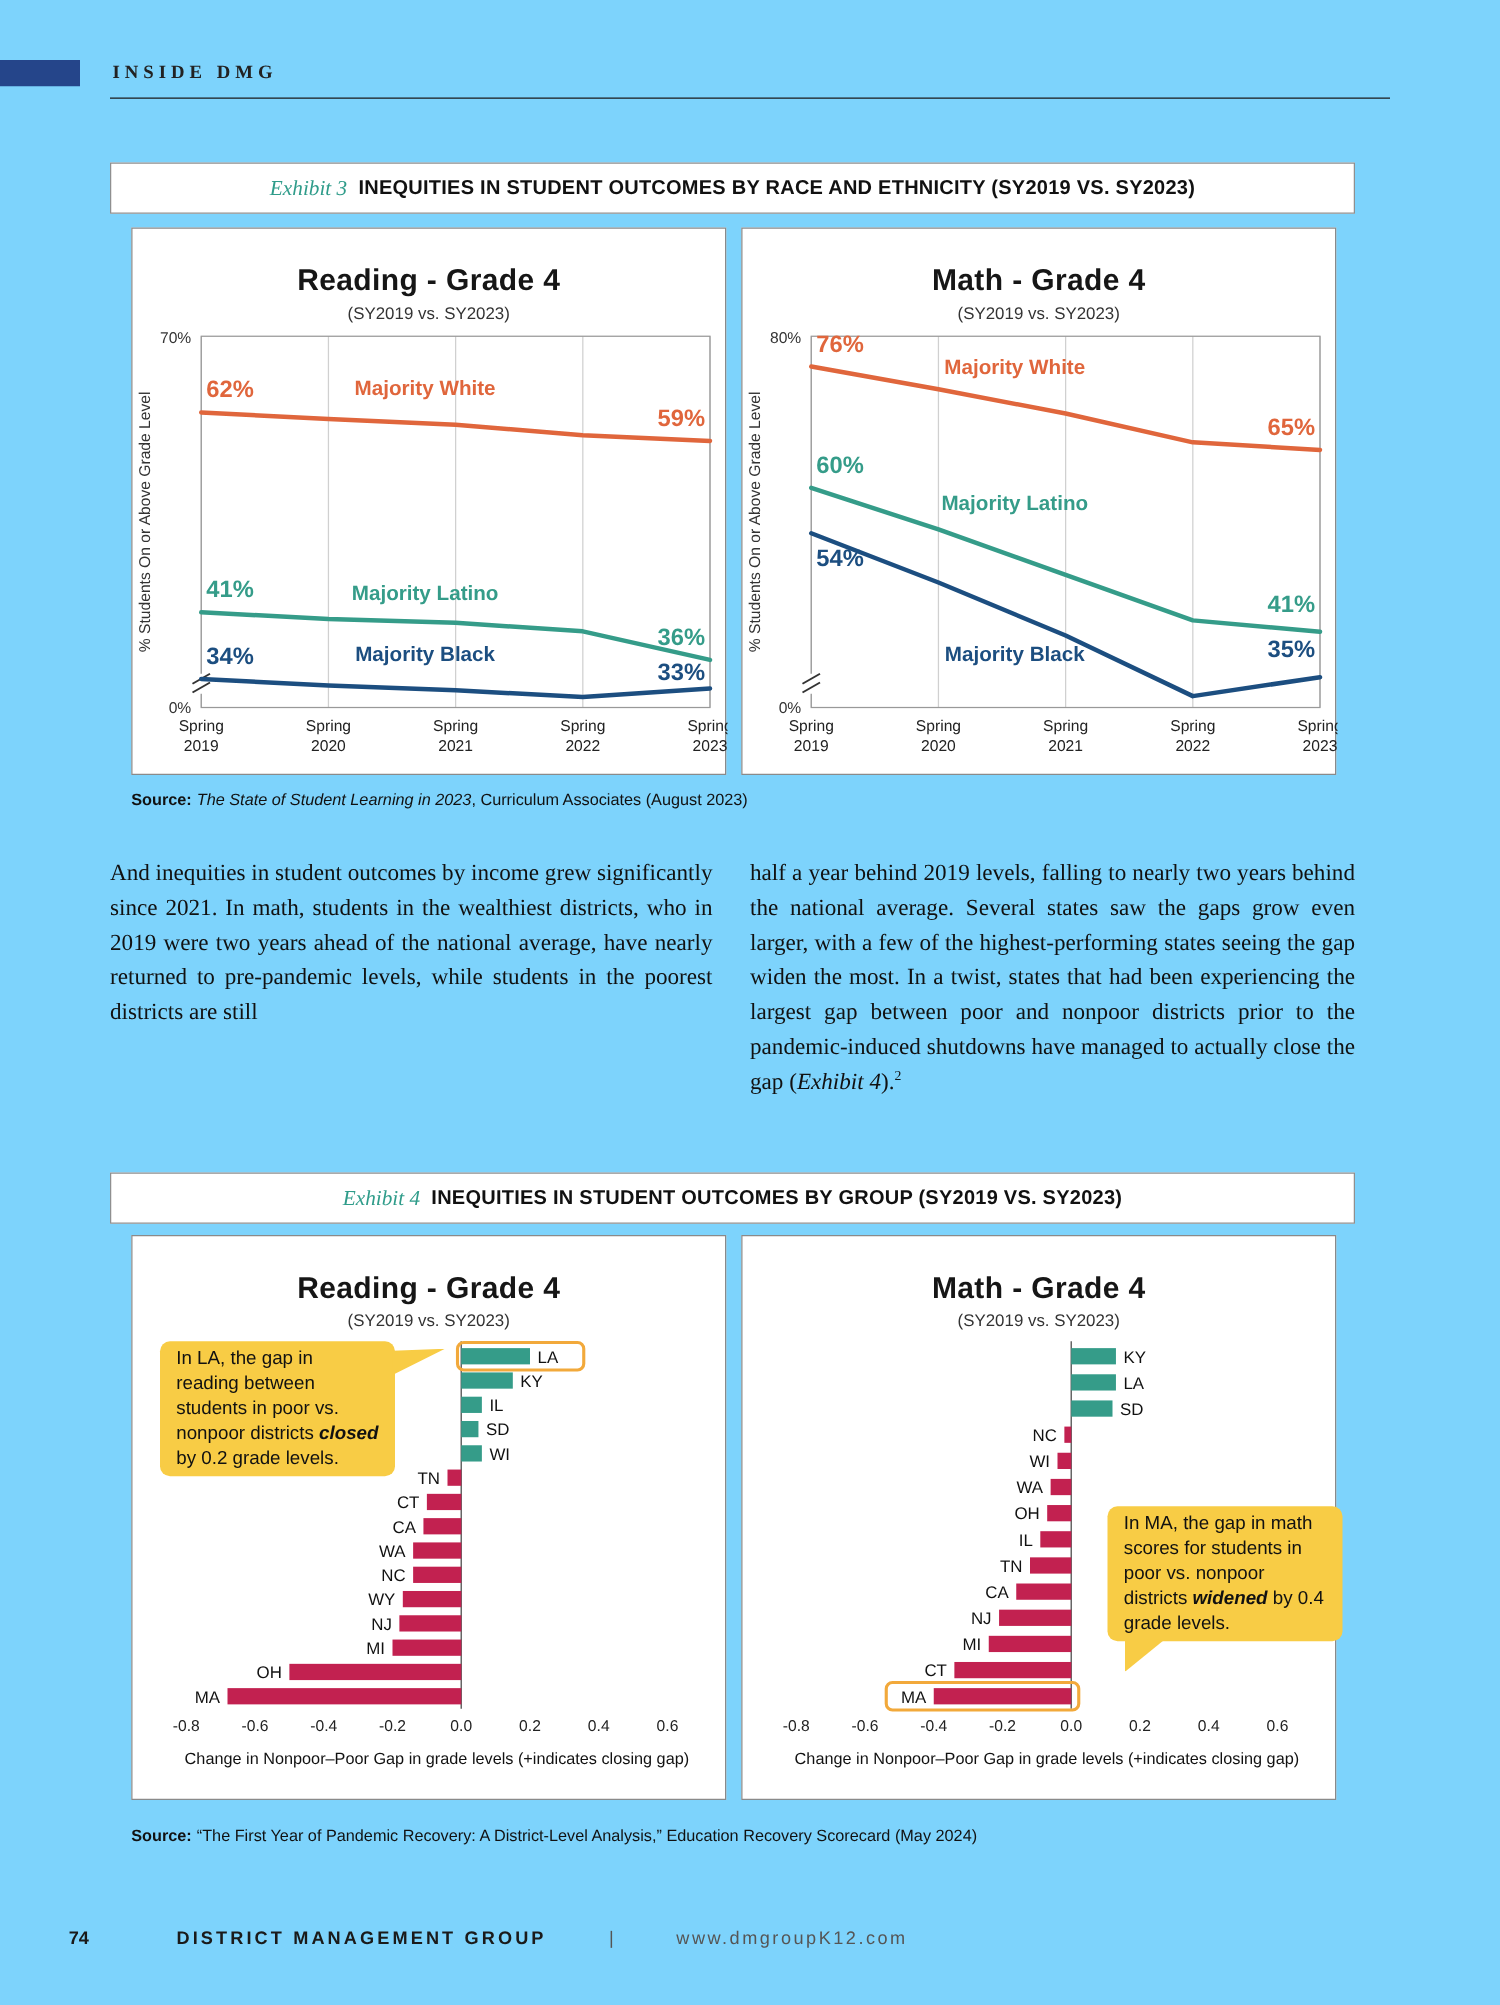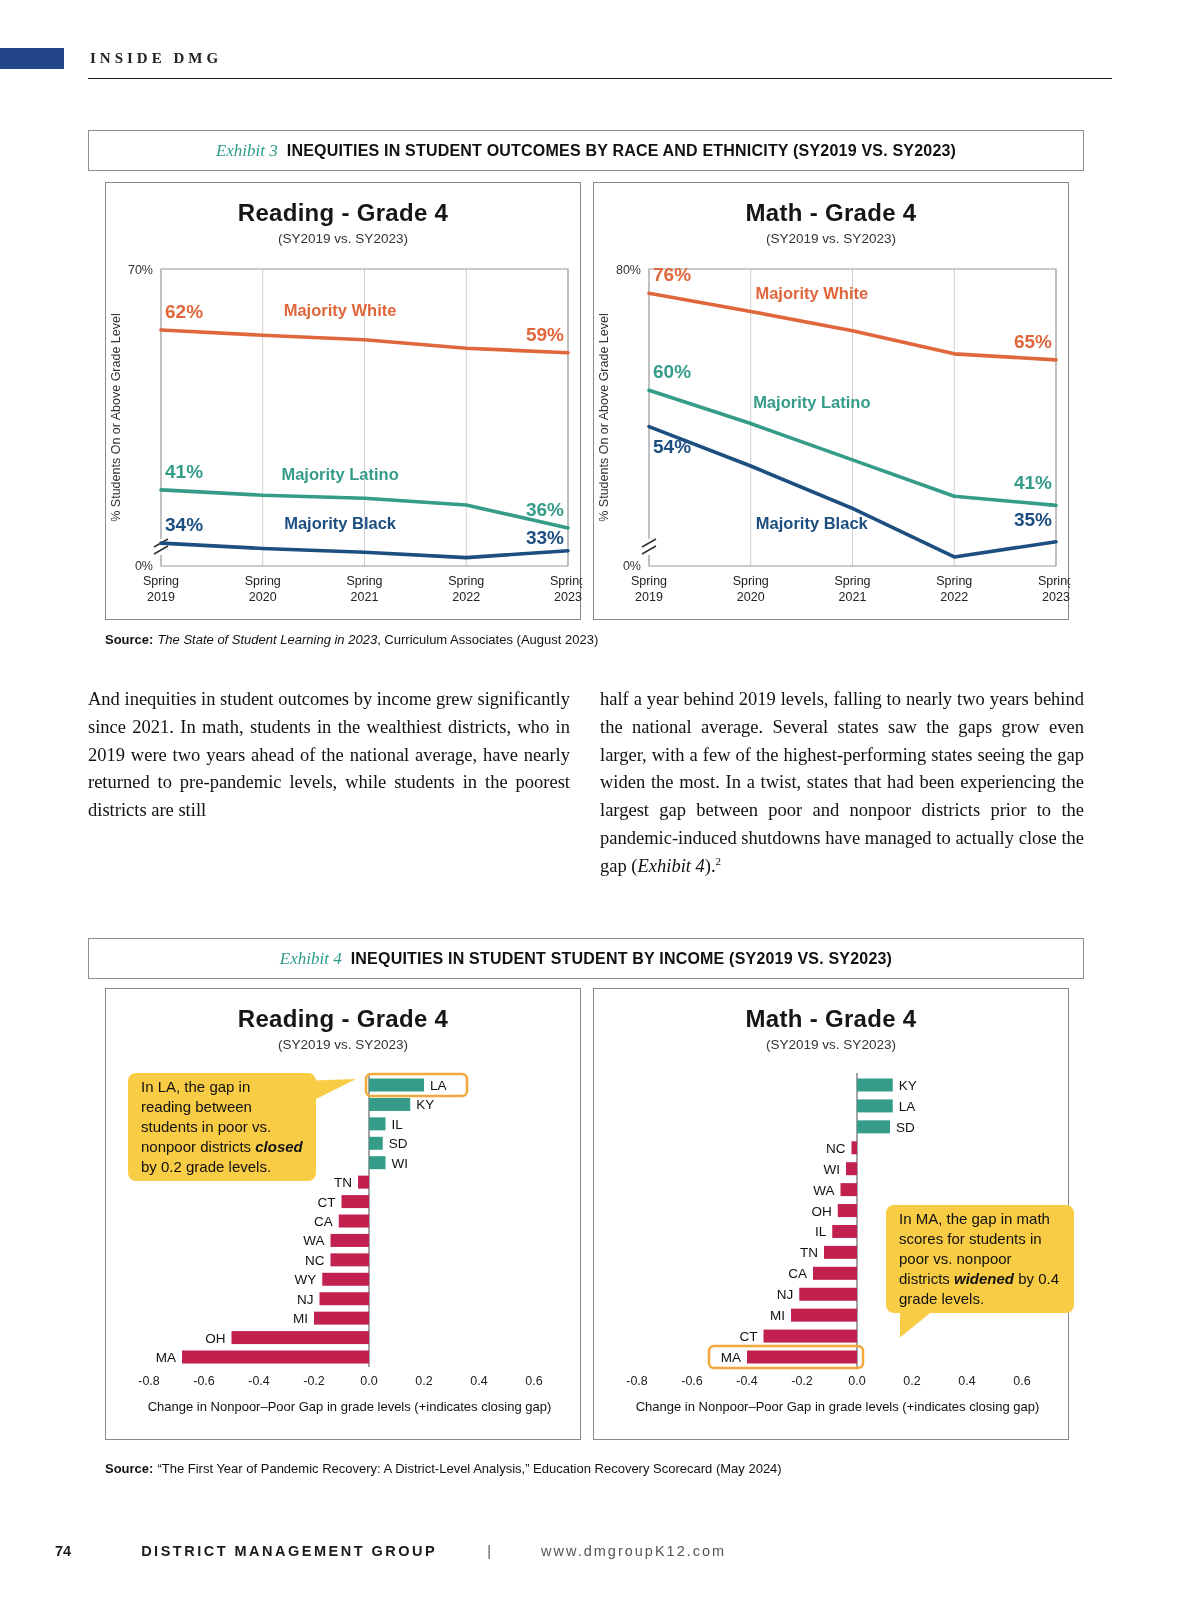--- a/index.html
+++ b/index.html
@@ -1,38 +1,38 @@
 <!DOCTYPE html>
 <html><head>
 <meta charset="utf-8">
 <style>
   * { margin:0; padding:0; box-sizing:border-box; }
   html,body { background:#e8e8e8; }
   body { font-family:"Liberation Sans",sans-serif; color:#1a1a1a; }
-  .page { position:relative; width:1200px; height:1604px; background:#ffffff; margin:0 auto; overflow:hidden; }
+  .page { position:relative; width:1200px; height:1604px; background:#7dd3fc; margin:0 auto; overflow:hidden; }
 
   
   .header-bar { position:absolute; left:0; top:48px; width:64px; height:21px; background:#25458A; }
   .header-label { position:absolute; left:90px; top:50px; font-family:"Liberation Serif",serif; font-size:15px; letter-spacing:4px; font-weight:600; color:#222; }
   .header-rule { position:absolute; top:78px; left:88px; width:1024px; border-top:1.5px solid #1a1a1a; }
 
   
   .exhibit-title-box { position:absolute; left:88px; width:996px; height:41px; border:1.2px solid #8f8f8f; display:flex; align-items:center; justify-content:center; gap:9px; background:#fff; }
   #ex3-title-box { top:130px; }
   #ex4-title-box { top:938px; }
   .exhibit-tag { font-family:"Liberation Serif",serif; font-style:italic; font-size:17px; color:#2F9C8A; }
   .exhibit-title { font-weight:bold; font-size:16px; letter-spacing:0.2px; color:#111; }
 
   
   .chart-box { position:absolute; border:1.2px solid #8a8a8a; background:#fff; }
   #reading-line-box { left:105px; top:182px; width:476px; height:438px; }
   #math-line-box    { left:593px; top:182px; width:476px; height:438px; }
   #reading-bars-box { left:105px; top:988px; width:476px; height:452px; }
   #math-bars-box    { left:593px; top:988px; width:476px; height:452px; }
-  .chart-title { text-align:center; font-size:24px; font-weight:bold; margin-top:16px; letter-spacing:0.3px; color:#161616; }
+  .chart-title { text-align:center; font-size:24px; font-weight:bold; margin-top:28px; letter-spacing:0.3px; color:#161616; }
   .chart-subtitle { text-align:center; font-size:13.5px; color:#333; margin-top:4px; }
   .chart-mount { position:absolute; left:0; top:70px; width:476px; }
   .chart-mount svg { display:block; }
 
   svg text { font-family:"Liberation Sans",sans-serif; }
   .ax   { font-size:12.5px; fill:#333; }
   .tick { font-size:12.5px; fill:#222; }
   .ylab { font-size:12.5px; fill:#333; }
   .vlab { font-size:19px; font-weight:bold; }
   .nlab { font-size:16.5px; font-weight:bold; }
@@ -174,21 +174,21 @@
 
   <div class="body-col" id="col1">
     <p><span>And inequities in student outcomes by income grew significantly since 2021. In math, students in the wealthiest districts, who in 2019 were two years ahead of the national average, have nearly returned to pre-pandemic levels, while students in the poorest districts are still</span></p>
   </div>
   <div class="body-col" id="col2">
     <p><span>half a year behind 2019 levels, falling to nearly two years behind the national average. Several states saw the gaps grow even larger, with a few of the highest-performing states seeing the gap widen the most. In a twist, states that had been experiencing the largest gap between poor and nonpoor districts prior to the pandemic-induced shutdowns have managed to actually close the gap (</span><em>Exhibit 4</em><span>).</span><sup>2</sup></p>
   </div>
 
   <div class="exhibit-title-box" id="ex4-title-box">
     <span class="exhibit-tag">Exhibit 4</span>
-    <span class="exhibit-title">INEQUITIES IN STUDENT STUDENT BY INCOME (SY2019 VS. SY2023)</span>
+    <span class="exhibit-title">INEQUITIES IN STUDENT OUTCOMES BY GROUP (SY2019 VS. SY2023)</span>
   </div>
 
   <div class="chart-box" id="reading-bars-box">
     <div class="chart-title">Reading - Grade 4</div>
     <div class="chart-subtitle">(SY2019 vs. SY2023)</div>
     <div class="chart-mount">
         <svg width="476" height="382" viewBox="0 0 476 382">
           <line x1="263" y1="14" x2="263" y2="308" stroke="#666" stroke-width="1.2"></line>
           <text x="43" y="326" text-anchor="middle" class="tick">-0.8</text>
           <text x="98.00000000000003" y="326" text-anchor="middle" class="tick">-0.6</text>

